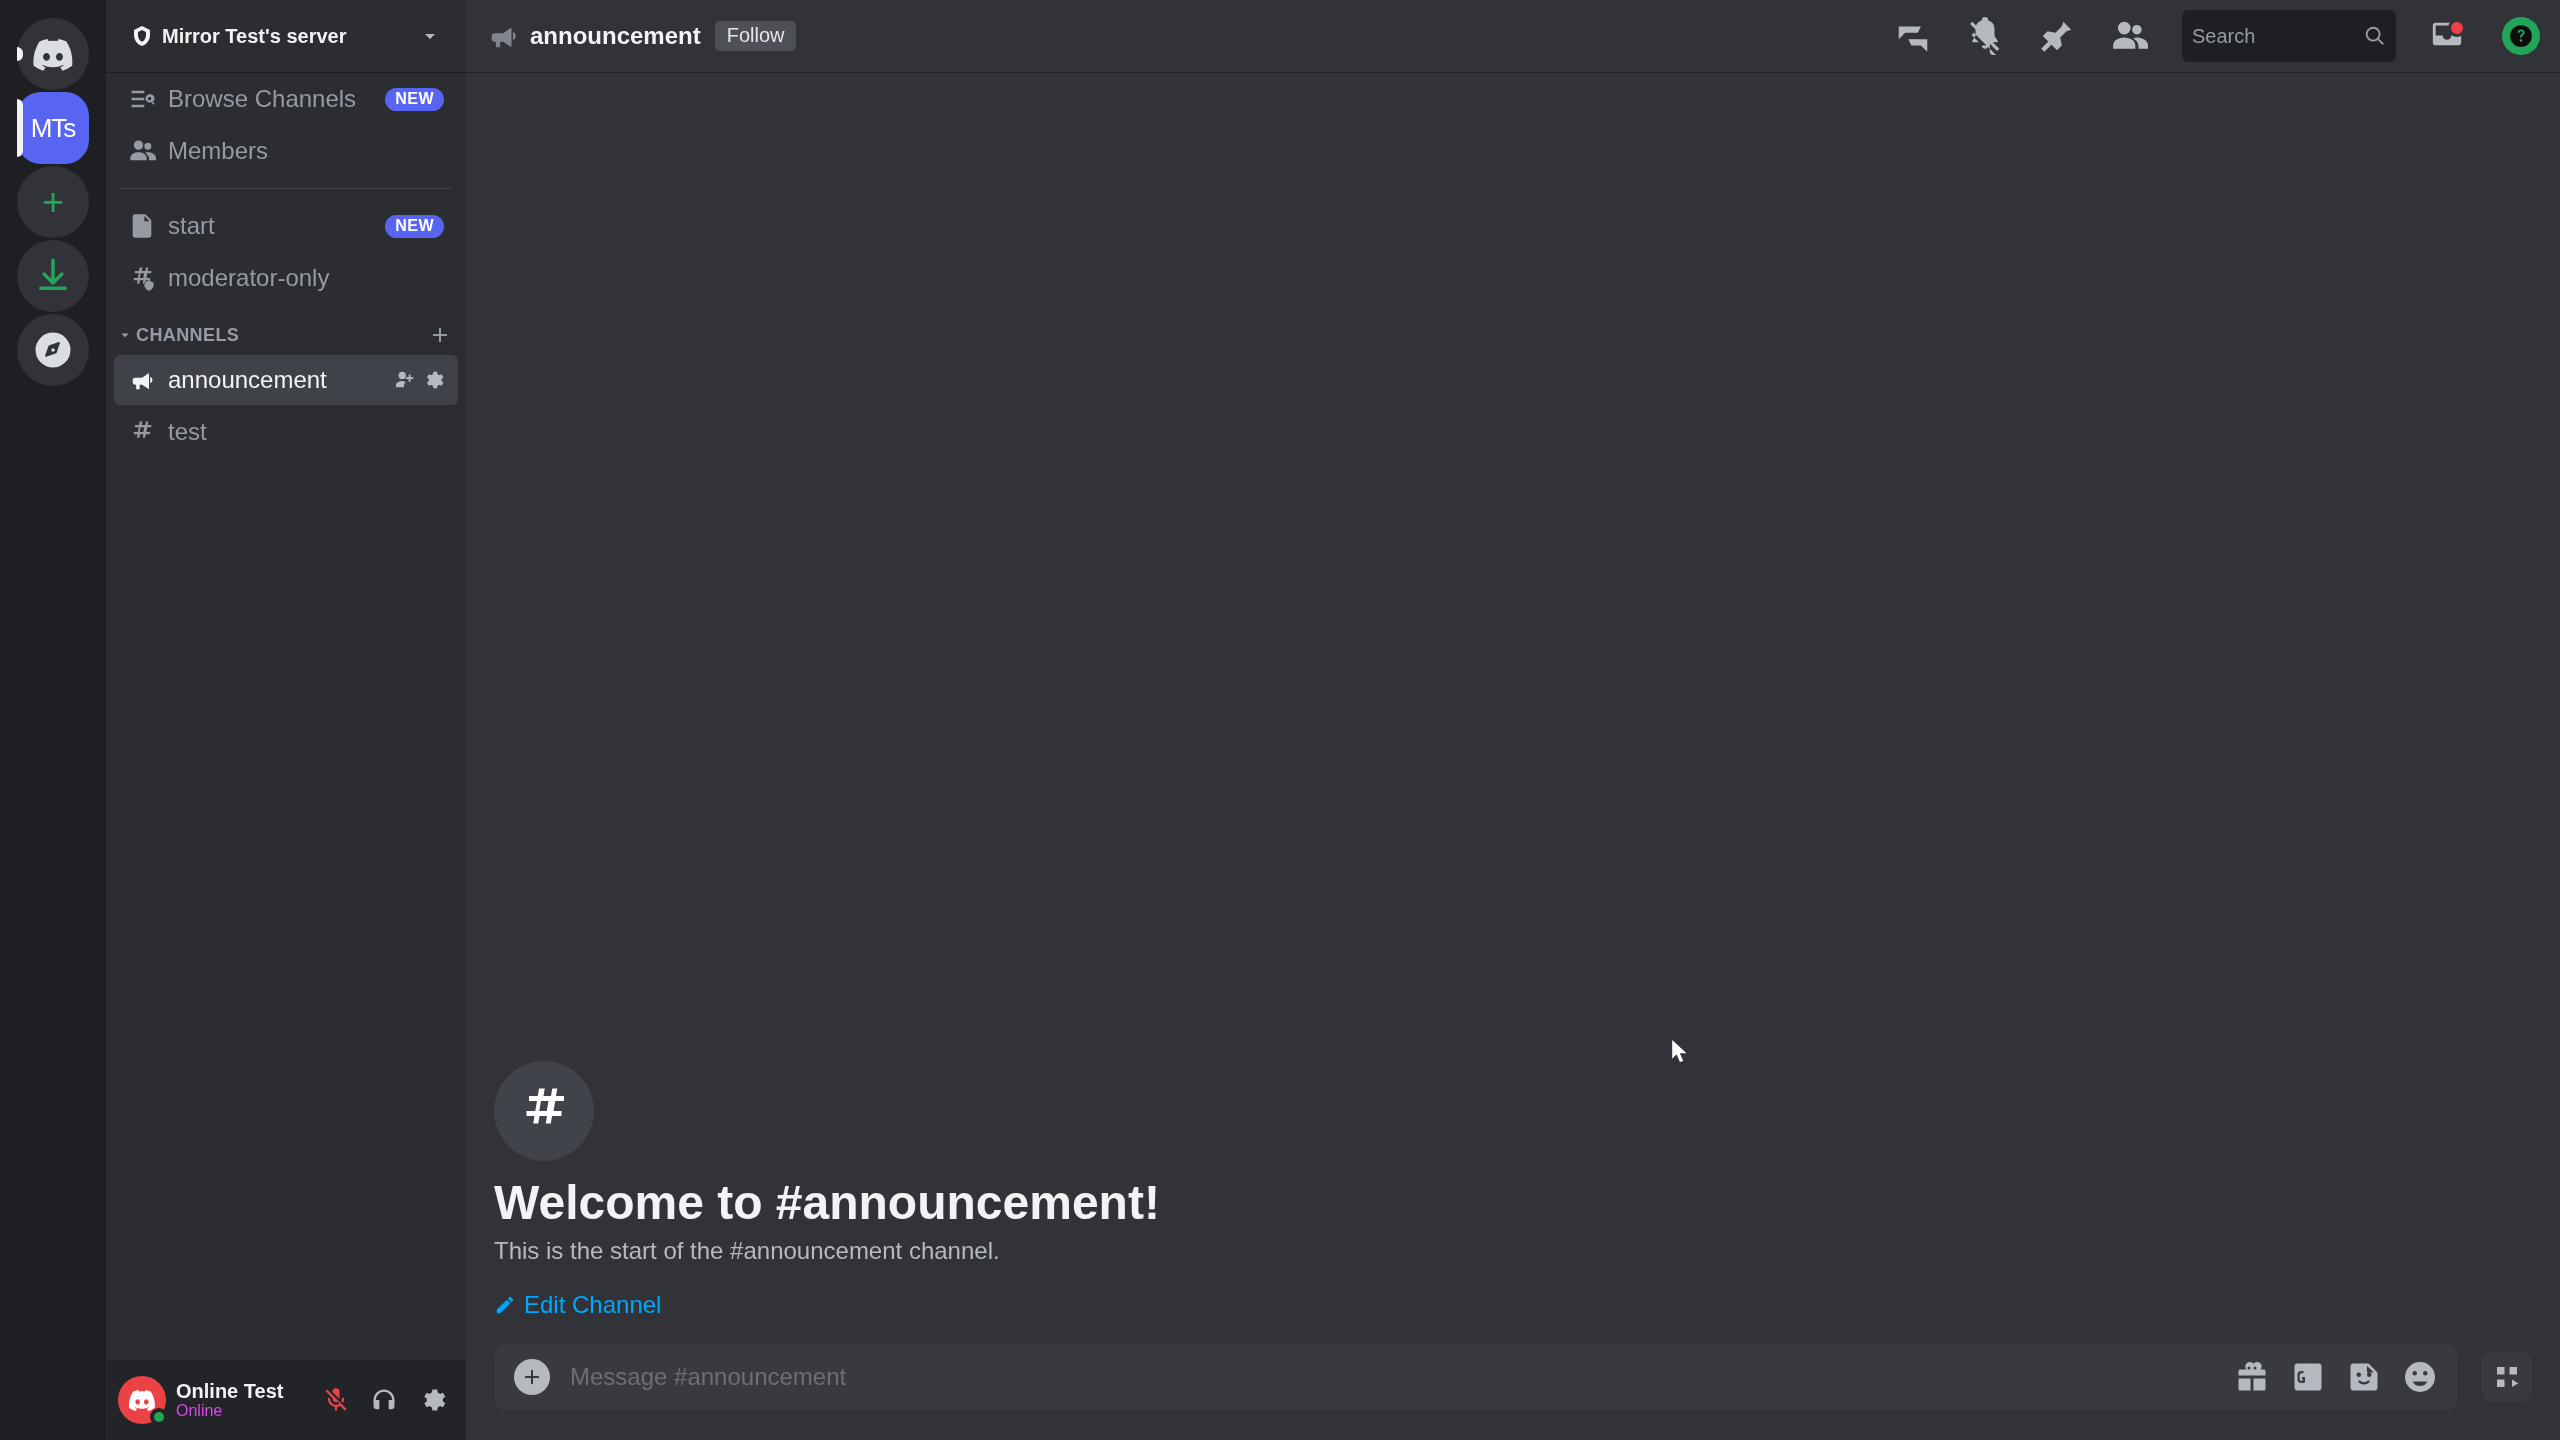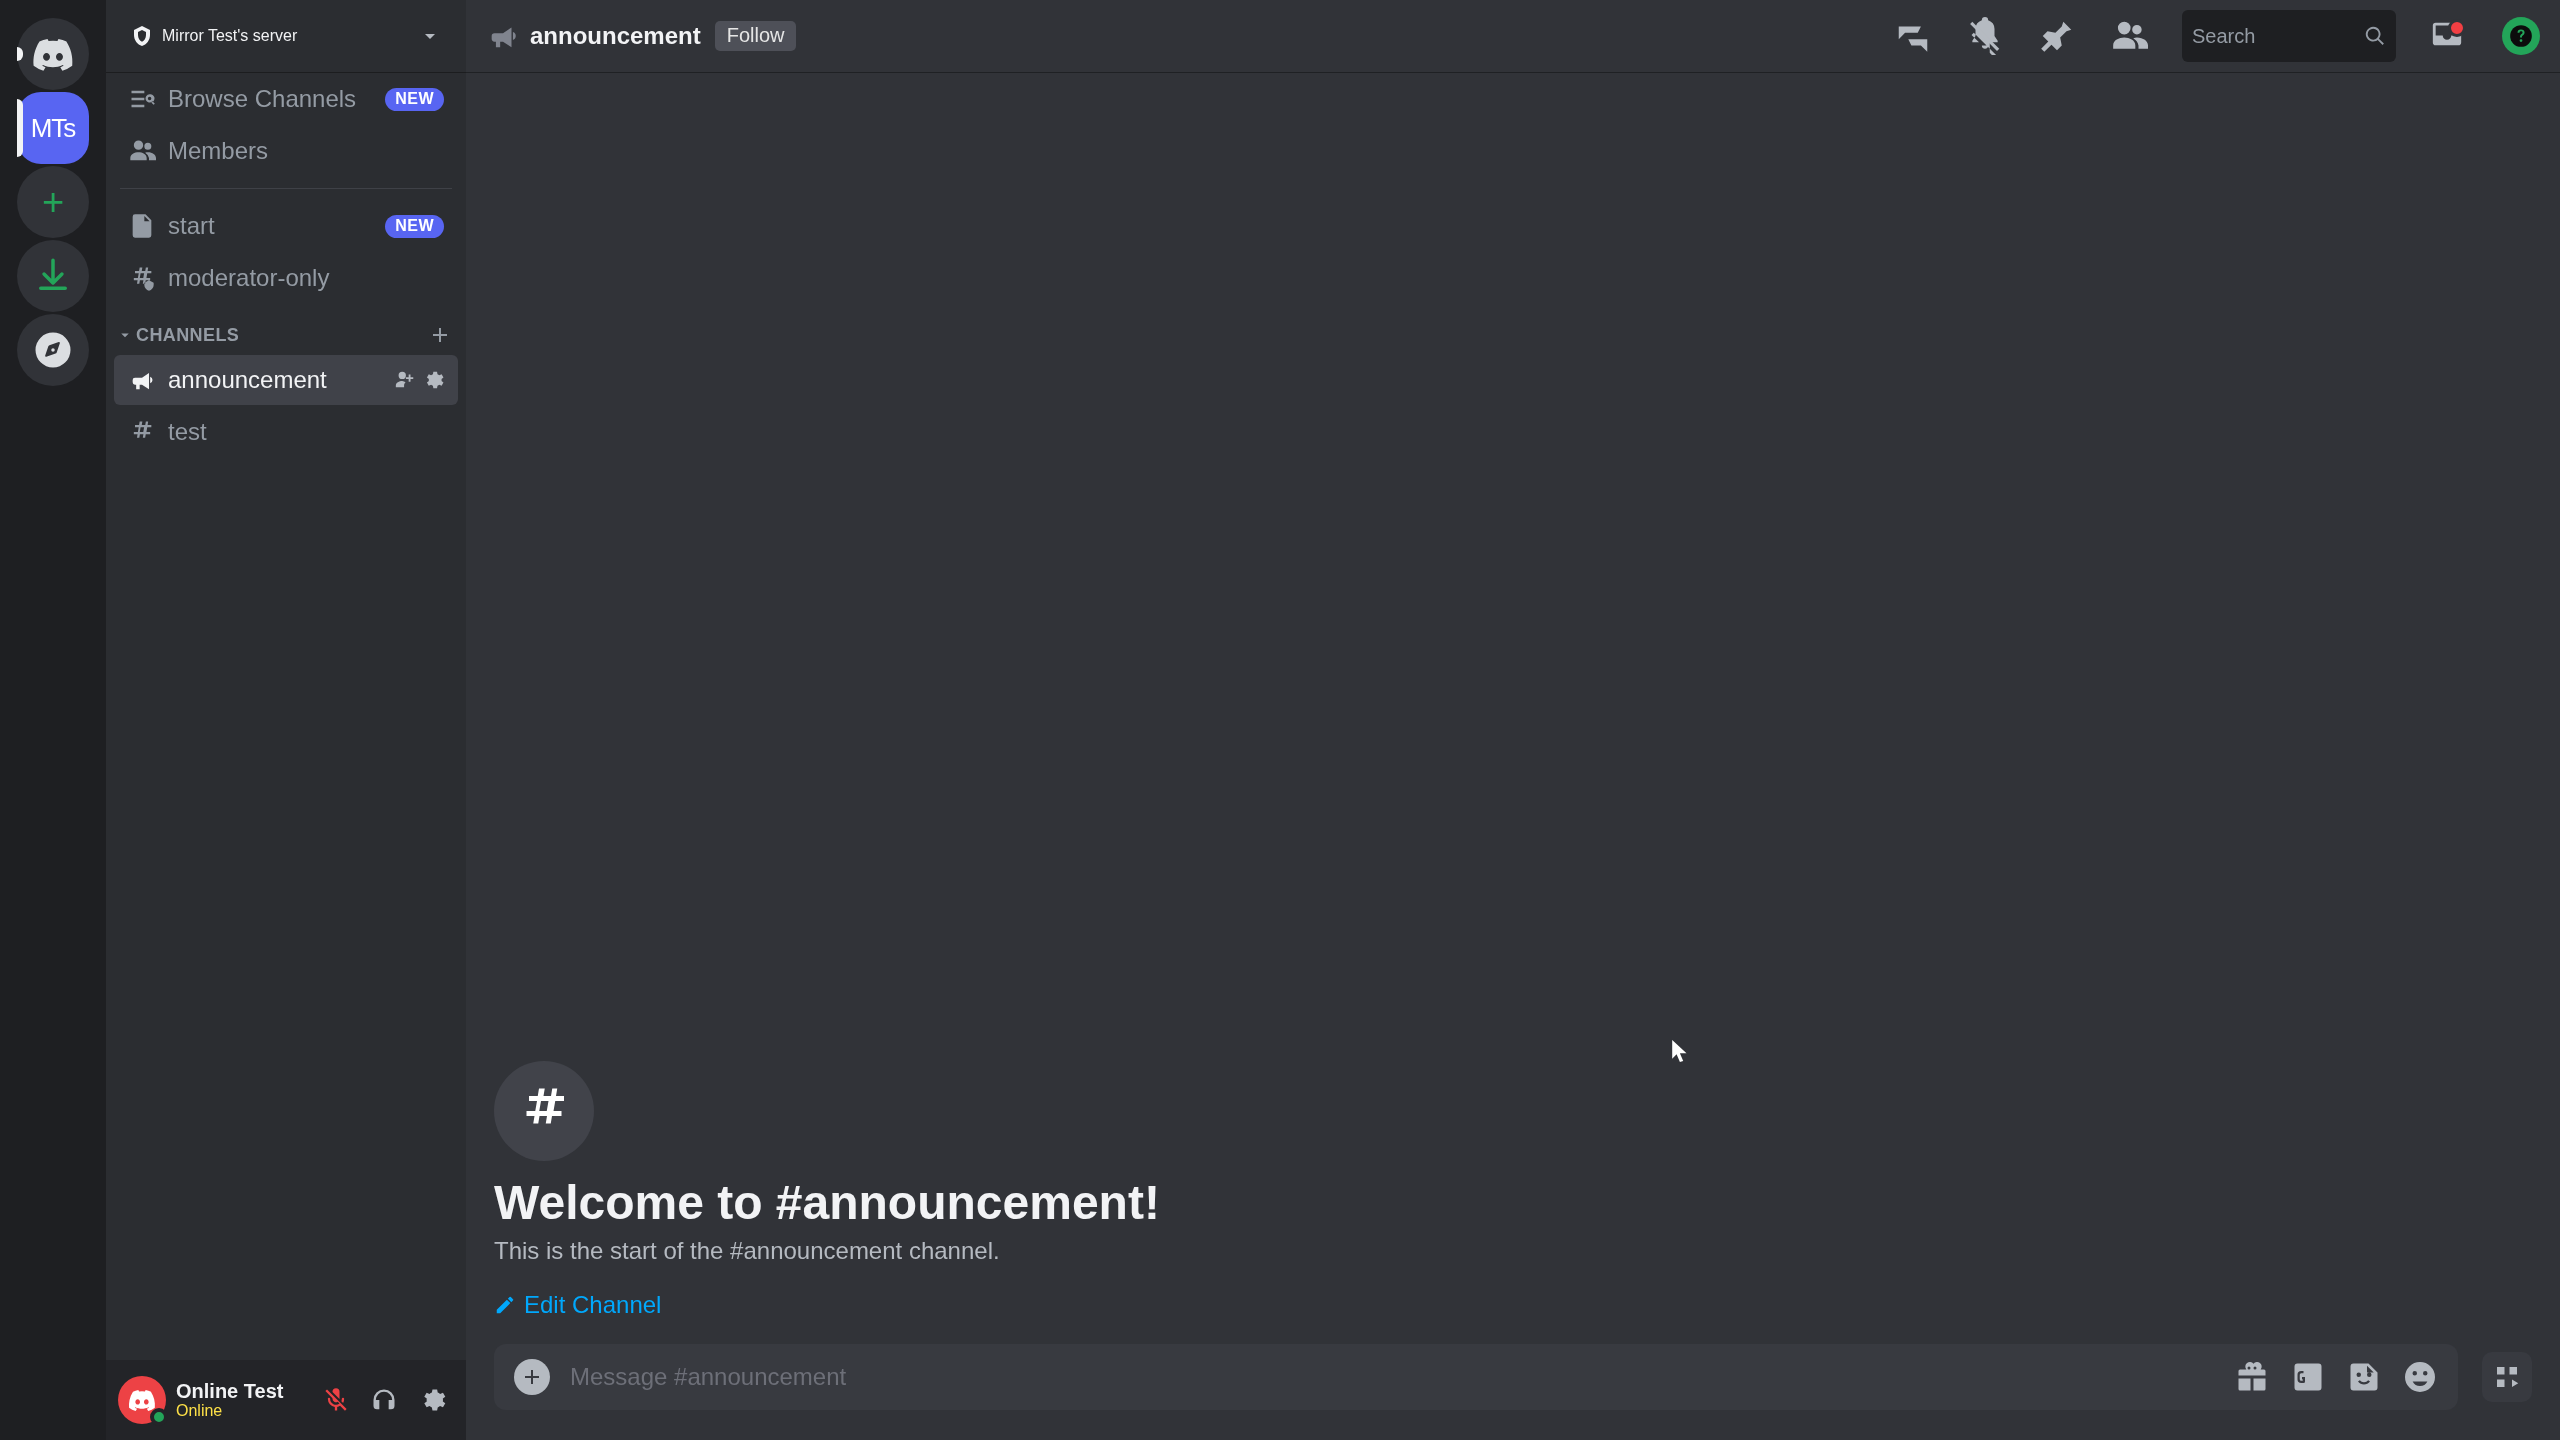--- a/index.html
+++ b/index.html
@@ -14,21 +14,21 @@
 .rail-item.active .pill { height:58px; }
 .rail-item.add { color:#23a559; font-size:38px; font-weight:300; }
 .rail-item.dl  { color:#23a559; }
 .rail svg { width:42px; height:42px; }
 .rail .abbr { font-size:26px; font-weight:500; letter-spacing:-1px; }
 
 
 .sidebar { width:360px; background:#2b2d31; display:flex; flex-direction:column; flex:none; }
 .server-header { height:72px; display:flex; align-items:center; padding:0 24px; box-shadow:0 1px 0 rgba(0,0,0,.35); color:#f2f3f5; }
 .server-header .boost { margin-right:8px; width:24px; height:24px; }
-.server-header .name { font-size:16px; font-weight:400; flex:1; white-space:nowrap; overflow:hidden; text-overflow:ellipsis; }
+.server-header .name { font-size:20px; font-weight:700; flex:1; white-space:nowrap; overflow:hidden; text-overflow:ellipsis; }
 .server-header .chev { width:24px; height:24px; color:#b5bac1; }
 
 .nav { padding:0 8px; }
 .nav-row { height:50px; margin:2px 0; border-radius:6px; display:flex; align-items:center; padding:0 14px; gap:12px; color:#949ba4; font-size:24px; font-weight:500; }
 .nav-row svg { width:28px; height:28px; flex:none; }
 .nav-badge { margin-left:auto; background:#5865f2; color:#fff; font-size:16px; font-weight:700; padding:2px 10px 3px; border-radius:14px; letter-spacing:.5px; }
 .nav-row.sel { background:#404249; color:#f2f3f5; }
 .nav-row .trail { margin-left:auto; display:none; gap:6px; color:#b5bac1; }
 .nav-row.sel .trail { display:flex; }
 .divider { height:1px; background:#3f4147; margin:10px 14px; }
@@ -36,21 +36,21 @@
 .cat { display:flex; align-items:center; padding:18px 14px 6px 10px; color:#949ba4; font-size:18px; font-weight:600; letter-spacing:.4px; text-transform:uppercase; gap:2px; }
 .cat .chev-sm { width:18px; height:18px; }
 .cat .plus { margin-left:auto; width:24px; height:24px; }
 
 .user-panel { margin-top:auto; height:80px; background:#232428; display:flex; align-items:center; padding:0 12px; gap:10px; }
 .avatar { width:48px; height:48px; border-radius:50%; background:#ed4245; display:flex; align-items:center; justify-content:center; position:relative; }
 .avatar svg { width:28px; height:28px; color:#fff; }
 .status-dot { position:absolute; right:-2px; bottom:-2px; width:18px; height:18px; border-radius:50%; background:#23a559; border:4px solid #232428; }
 .user-info { flex:1; min-width:0; }
 .user-name { color:#f2f3f5; font-size:20px; font-weight:600; line-height:22px; }
-.user-sub  { color:#fde047; font-size:16px; line-height:18px; }
+.user-sub  { color:#d946ef; font-size:16px; line-height:18px; }
 .user-ctl { display:flex; gap:4px; }
 .user-ctl .ico { width:44px; height:44px; display:flex; align-items:center; justify-content:center; color:#b5bac1; border-radius:6px; }
 .user-ctl .ico.mute { color:#ed4245; }
 .user-ctl svg { width:28px; height:28px; }
 
 
 .main { flex:1; display:flex; flex-direction:column; background:#313338; min-width:0; }
 .titlebar { height:72px; display:flex; align-items:center; padding:0 20px; box-shadow:0 1px 0 rgba(0,0,0,.35); gap:14px; }
 .titlebar .ch-icon { width:34px; height:34px; color:#80848e; }
 .titlebar .ch-name { color:#f2f3f5; font-size:24px; font-weight:600; margin-left:-4px; }

